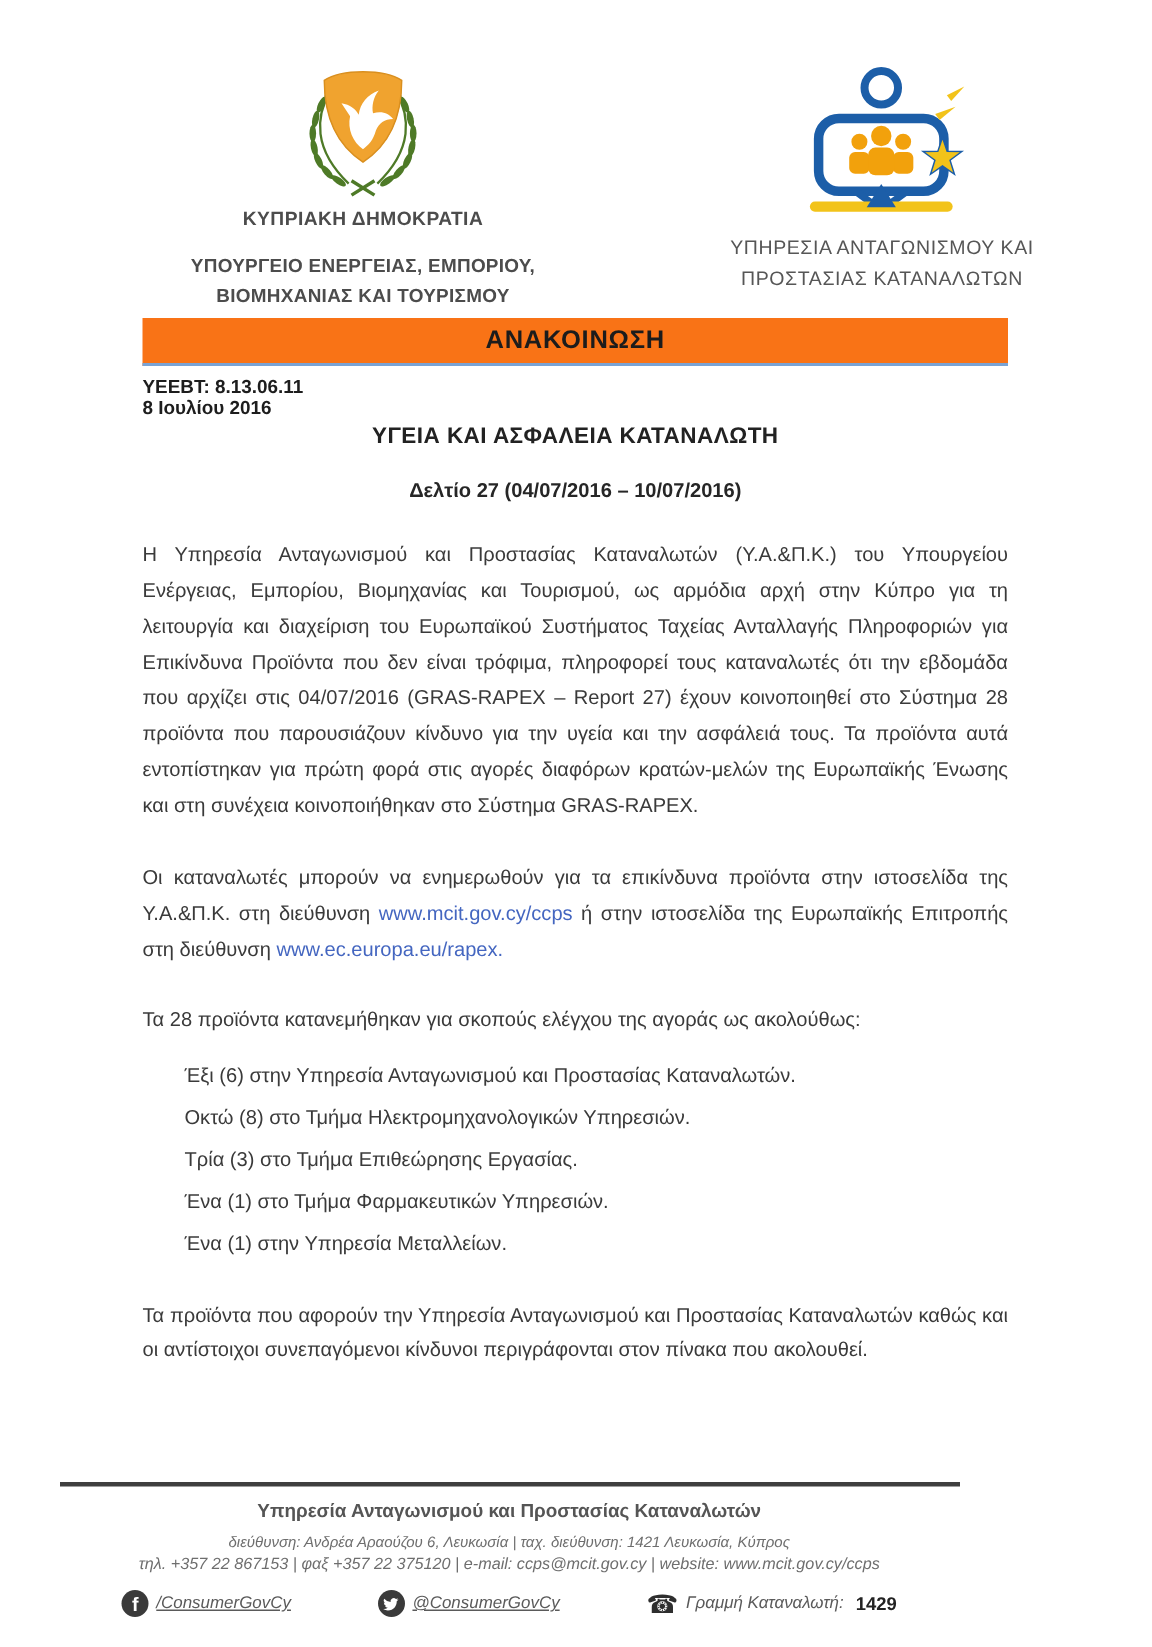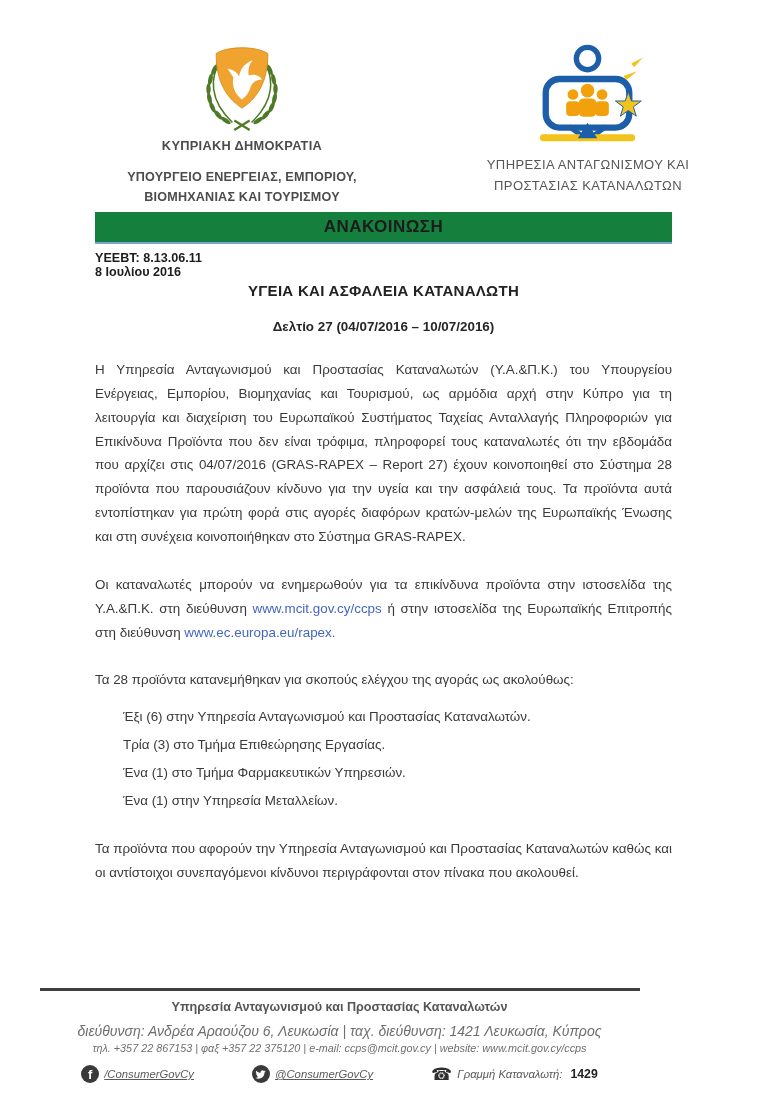--- a/index.html
+++ b/index.html
@@ -15,40 +15,40 @@
   
   .header-left{position:absolute;top:44px;left:92px;width:300px;text-align:center;}
   .header-right{position:absolute;top:44px;left:462px;width:252px;text-align:center;}
   .emblem{display:block;margin:0 auto;}
   .gov-title{margin-top:6px;font-size:12.8px;font-weight:bold;color:#4c4c4c;letter-spacing:.3px;}
   .ministry{margin-top:15px;font-size:12.6px;font-weight:bold;color:#4c4c4c;line-height:1.55;letter-spacing:.2px;}
   .dept-title{margin-top:9px;font-size:13px;color:#565656;line-height:1.6;letter-spacing:.4px;}
   
   .banner{
     position:absolute;top:212px;left:95px;width:577px;height:30px;
-    background:#15803d;border-bottom:2px solid #7aa3d4;
+    background:#f97316;border-bottom:2px solid #7aa3d4;
     text-align:center;line-height:30px;
     font-size:17px;font-weight:bold;color:#1c1c1c;letter-spacing:.5px;
   }
   .meta{position:absolute;top:251px;left:95px;width:577px;display:flex;justify-content:space-between;
         font-size:12.6px;font-weight:bold;color:#1d1d1d;flex-direction:column;}
   
   .content{position:absolute;top:282px;left:95px;width:577px;}
   .section-title{text-align:center;font-size:15px;font-weight:bold;color:#222;letter-spacing:.3px;}
   .subtitle{margin-top:28px;text-align:center;font-size:13.4px;font-weight:bold;color:#262626;line-height:1.75;}
   .bulletin{margin-top:20px;text-align:center;font-size:13.4px;font-weight:bold;color:#262626;}
   p.body-par{margin:0;margin-top:24px;text-align:justify;font-size:13.4px;line-height:1.78;color:#3a3a3a;}
   p.body-par a{color:#4466c0;text-decoration:none;cursor:pointer;}
   .dist-list{margin-top:13px;padding-left:28px;}
   .dist-item{font-size:13.4px;line-height:1.78;color:#3a3a3a;margin-bottom:4px;}
   
   .footer{position:absolute;top:988px;left:0;width:679px;text-align:center;}
   .footer-rule{width:600px;height:3px;background:#3f3f3f;margin:0 auto;}
   .footer-title{margin-top:9px;font-size:12.6px;font-weight:bold;color:#555;}
-  .footer-line{margin-top:9px;font-size:14px;font-style:italic;color:#6e6e6e;}
+  .footer-line{margin-top:9px;font-size:10px;font-style:italic;color:#6e6e6e;}
   .footer-line2{margin-top:3px;font-size:10.8px;font-style:italic;color:#6e6e6e;}
   .social-row{margin-top:11px;display:flex;justify-content:center;align-items:center;gap:58px;}
   .social-item{display:flex;align-items:center;gap:5px;font-size:11.3px;font-style:italic;color:#5a5a5a;}
   .social-item a{color:#5a5a5a;text-decoration:underline;cursor:pointer;}
   .round-icon{width:18px;height:18px;border-radius:50%;background:#3a3a3a;color:#fff;
               display:flex;align-items:center;justify-content:center;flex:0 0 18px;
               font-size:13px;font-weight:bold;font-style:normal;}
   .phone-glyph{font-size:17px;color:#2e2e2e;font-style:normal;line-height:1;}
   .hotline-num{font-weight:bold;font-style:normal;color:#222;font-size:12.3px;margin-left:3px;}
 </style>
@@ -143,20 +143,21 @@
     <div class="bulletin">Δελτίο 27 (04/07/2016 – 10/07/2016)</div>
 
     <p class="body-par">Η Υπηρεσία Ανταγωνισμού και Προστασίας Καταναλωτών (Υ.Α.&amp;Π.Κ.) του Υπουργείου Ενέργειας, Εμπορίου, Βιομηχανίας και Τουρισμού, ως αρμόδια αρχή στην Κύπρο για τη λειτουργία και διαχείριση του Ευρωπαϊκού Συστήματος Ταχείας Ανταλλαγής Πληροφοριών για Επικίνδυνα Προϊόντα που δεν είναι τρόφιμα, πληροφορεί τους καταναλωτές ότι την εβδομάδα που αρχίζει στις 04/07/2016 (GRAS-RAPEX – Report 27) έχουν κοινοποιηθεί στο Σύστημα 28 προϊόντα που παρουσιάζουν κίνδυνο για την υγεία και την ασφάλειά τους. Τα προϊόντα αυτά εντοπίστηκαν για πρώτη φορά στις αγορές διαφόρων κρατών-μελών της Ευρωπαϊκής Ένωσης και στη συνέχεια κοινοποιήθηκαν στο Σύστημα GRAS-RAPEX.</p>
 
     <p class="body-par"><span>Οι καταναλωτές μπορούν να ενημερωθούν για τα επικίνδυνα προϊόντα στην ιστοσελίδα της Υ.Α.&amp;Π.Κ. στη διεύθυνση </span><a>www.mcit.gov.cy/ccps</a><span> ή στην ιστοσελίδα της Ευρωπαϊκής Επιτροπής στη διεύθυνση </span><a>www.ec.europa.eu/rapex.</a></p>
 
     <p class="body-par">Τα 28 προϊόντα κατανεμήθηκαν για σκοπούς ελέγχου της αγοράς ως ακολούθως:</p>
 
     <div class="dist-list">
       <div class="dist-item">Έξι (6) στην Υπηρεσία Ανταγωνισμού και Προστασίας Καταναλωτών.</div>
+      <div class="dist-item">Οκτώ (8) στο Τμήμα Ηλεκτρομηχανολογικών Υπηρεσιών.</div>
       <div class="dist-item">Τρία (3) στο Τμήμα Επιθεώρησης Εργασίας.</div>
       <div class="dist-item">Ένα (1) στο Τμήμα Φαρμακευτικών Υπηρεσιών.</div>
       <div class="dist-item">Ένα (1) στην Υπηρεσία Μεταλλείων.</div>
     </div>
 
     <p class="body-par" style="">Τα προϊόντα που αφορούν την Υπηρεσία Ανταγωνισμού και Προστασίας Καταναλωτών καθώς και οι αντίστοιχοι συνεπαγόμενοι κίνδυνοι περιγράφονται στον πίνακα που ακολουθεί.</p>
   </div>
 
   <div class="footer">
     <div class="footer-rule"></div>

